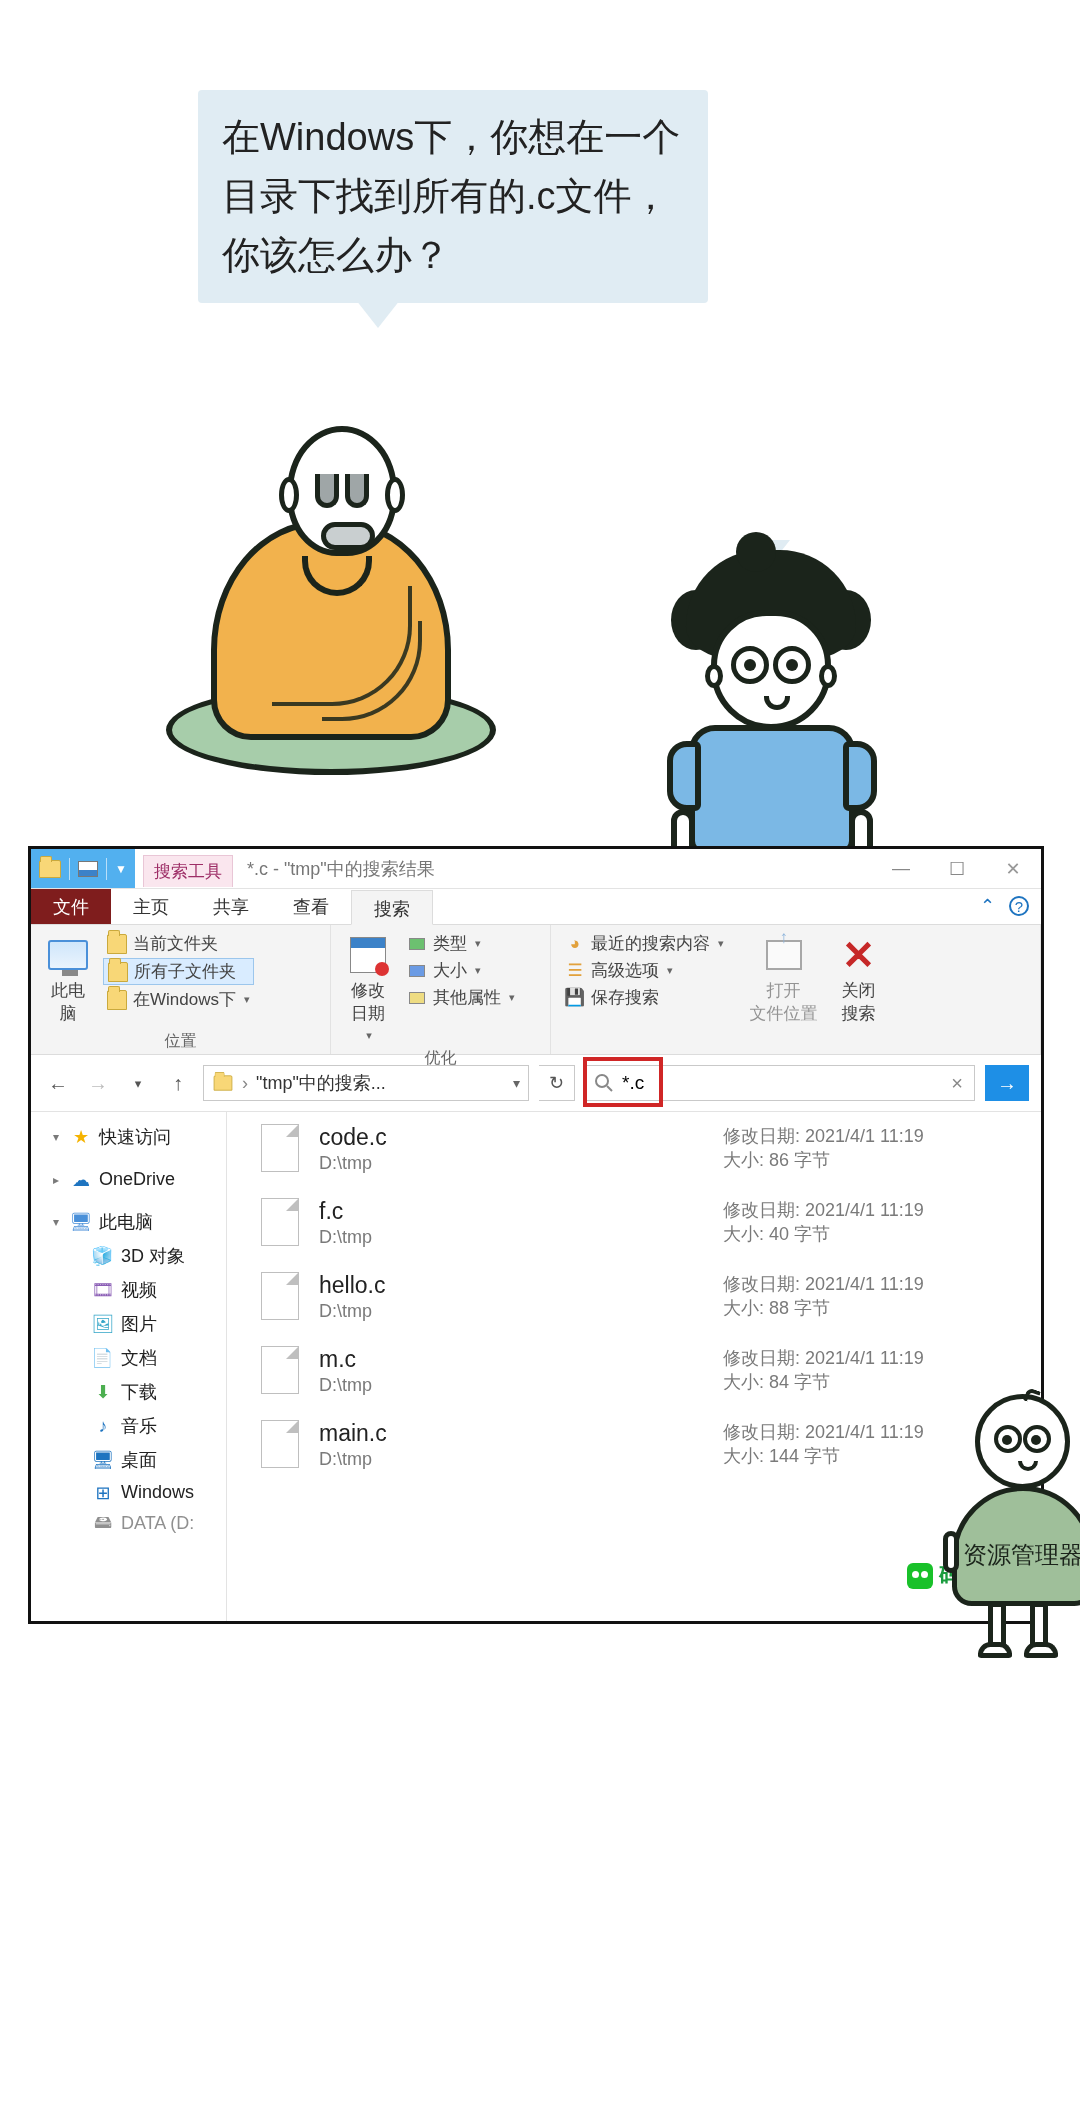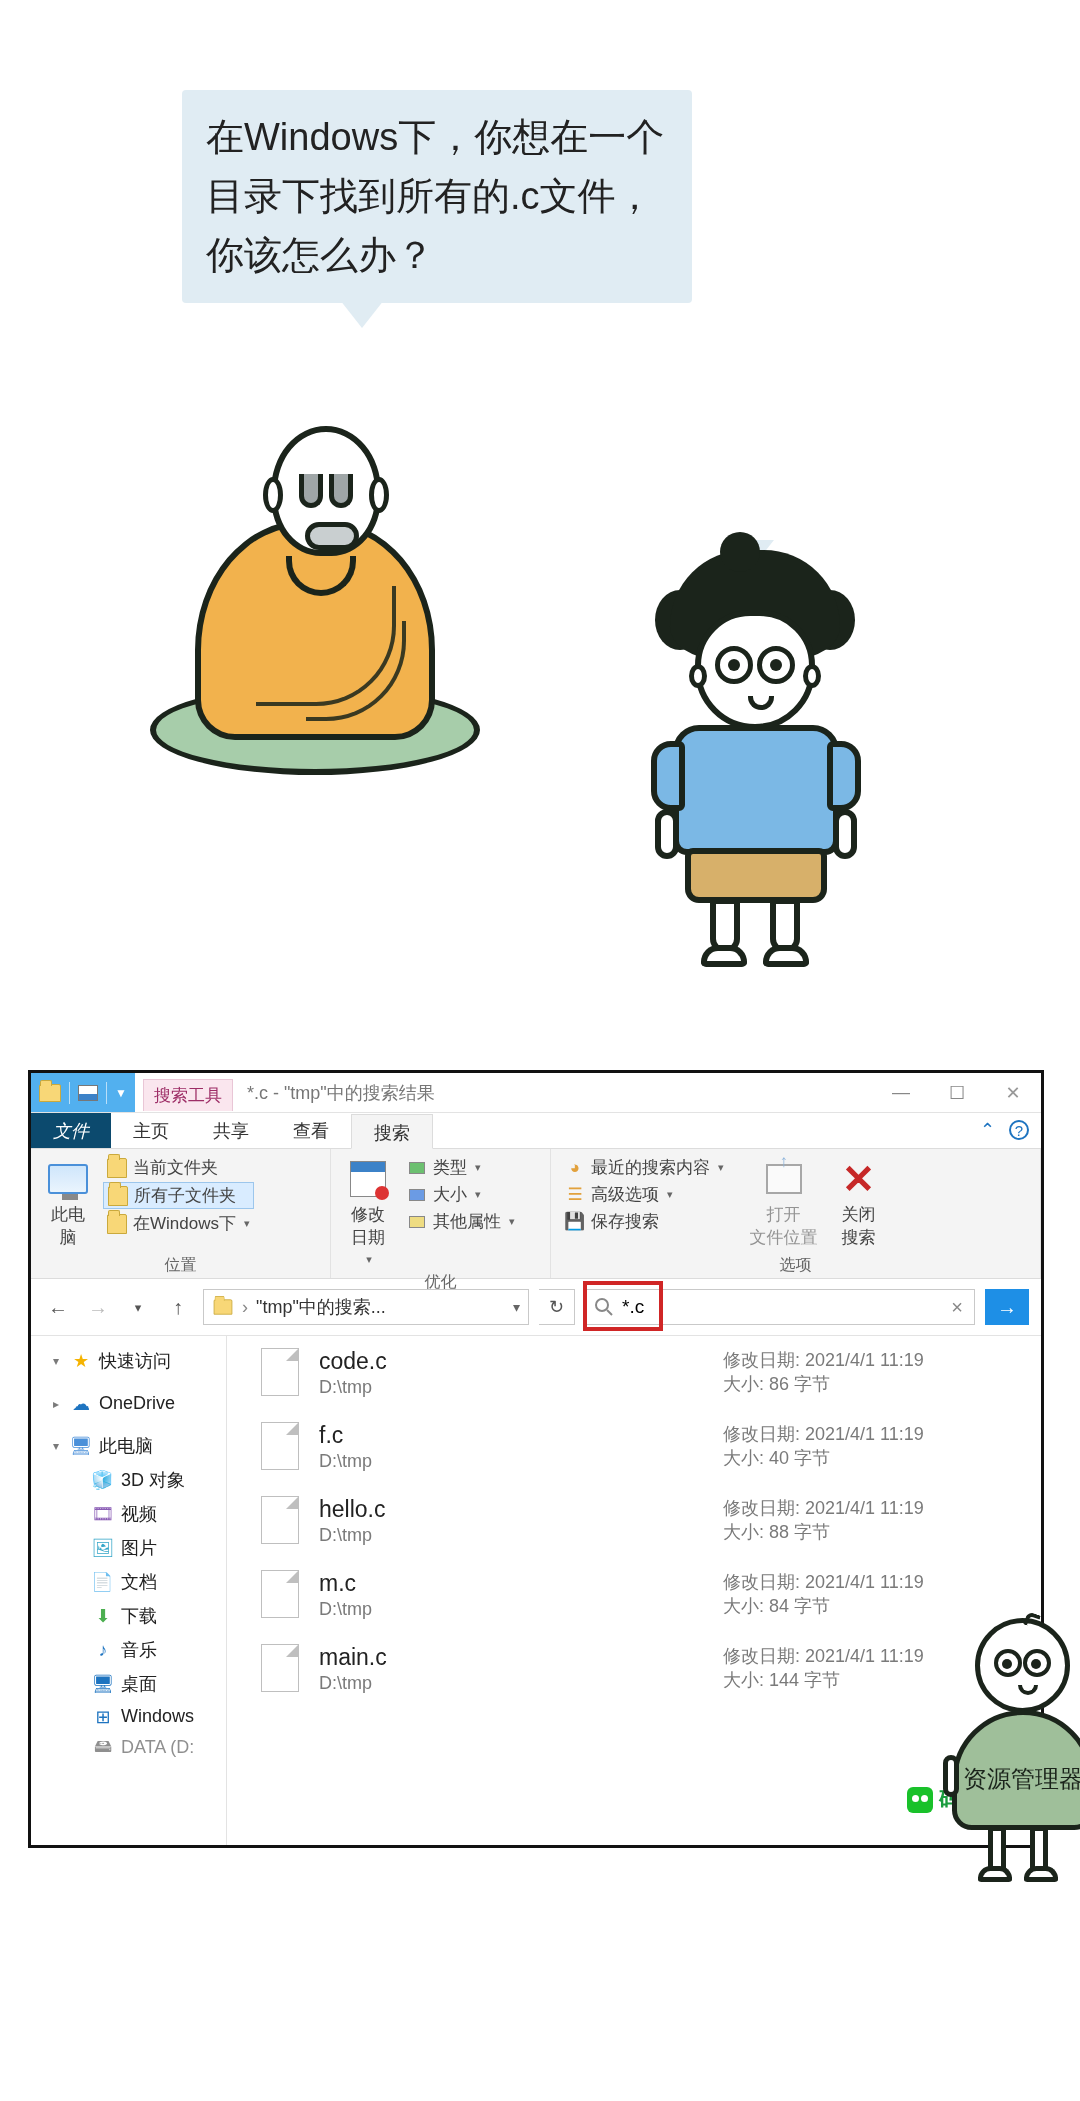--- a/index.html
+++ b/index.html
@@ -9,21 +9,22 @@
     font-family: "Microsoft YaHei", "PingFang SC", sans-serif;
     background: #fff;
     width: 1080px;
   }
   .canvas { width: 1080px; position: relative; }
 
   
   .comic {
     position: relative;
     padding: 60px 40px 120px 40px;
-    height: 1070px;
+    height: 846px;
+    margin-left: 16px;
   }
   .bubble {
     position: absolute;
     background: #e0ecf3;
     padding: 18px 24px;
     font-size: 38px;
     line-height: 1.55;
     color: #222;
     border-radius: 4px;
   }
@@ -139,21 +140,21 @@
   .title-text { margin-left:14px;color:#777; font-size:18px; }
   .winbtns { margin-left:auto; display:flex; }
   .winbtn { width:56px; height:40px; display:flex; align-items:center; justify-content:center;
             color:#888; font-size:18px; }
   .winbtn:last-child{color:#999;}
 
   
   .ribtabs { display:flex; align-items:stretch; height:36px; background:#fff;
              border-bottom:1px solid #dcdcdc; font-size:18px; }
   .ribtab { padding:6px 22px; color:#333; }
-  .ribtab.blue { background:#0c4a6e; color:#fff;font-style:italic; }
+  .ribtab.blue { background:#7f1d1d; color:#fff; }
   .ribtab.active { background:#f4f4f4; border:1px solid #dcdcdc; border-bottom:1px solid #f4f4f4;
                    position:relative; top:1px; }
   .ribtabs .spacer{flex:1;}
   .ribtabs .help{ padding:6px 14px; color:#1e74c0; font-size:18px; }
 
   
   .ribbon { display:flex; background:#f4f4f4; border-bottom:1px solid #dcdcdc; height:130px;
             font-size:17px; }
   .rgroup { border-right:1px solid #e2e2e2; padding:6px 10px 2px 10px; display:flex;
             flex-direction:column; }
@@ -432,21 +433,20 @@
                 </span>
               <span style="white-space:pre-line;text-align:center;">打开
 文件位置</span>
             </div>
             <div class="bigbtn">
               <span class="ic ic-close">✕</span>
               <span style="white-space:pre-line;text-align:center;">关闭
 搜索</span>
             </div>
           </div>
-          <div class="label">选项</div>
         </div>
       </div>
 
       <div class="navrow" style="position:relative;">
         <span class="navarrow">←</span>
         <span class="navarrow" style="opacity:.4;">→</span>
         <span class="navarrow" style="font-size:13px;">▾</span>
         <span class="navarrow">↑</span>
 
         <div class="addrbox">

